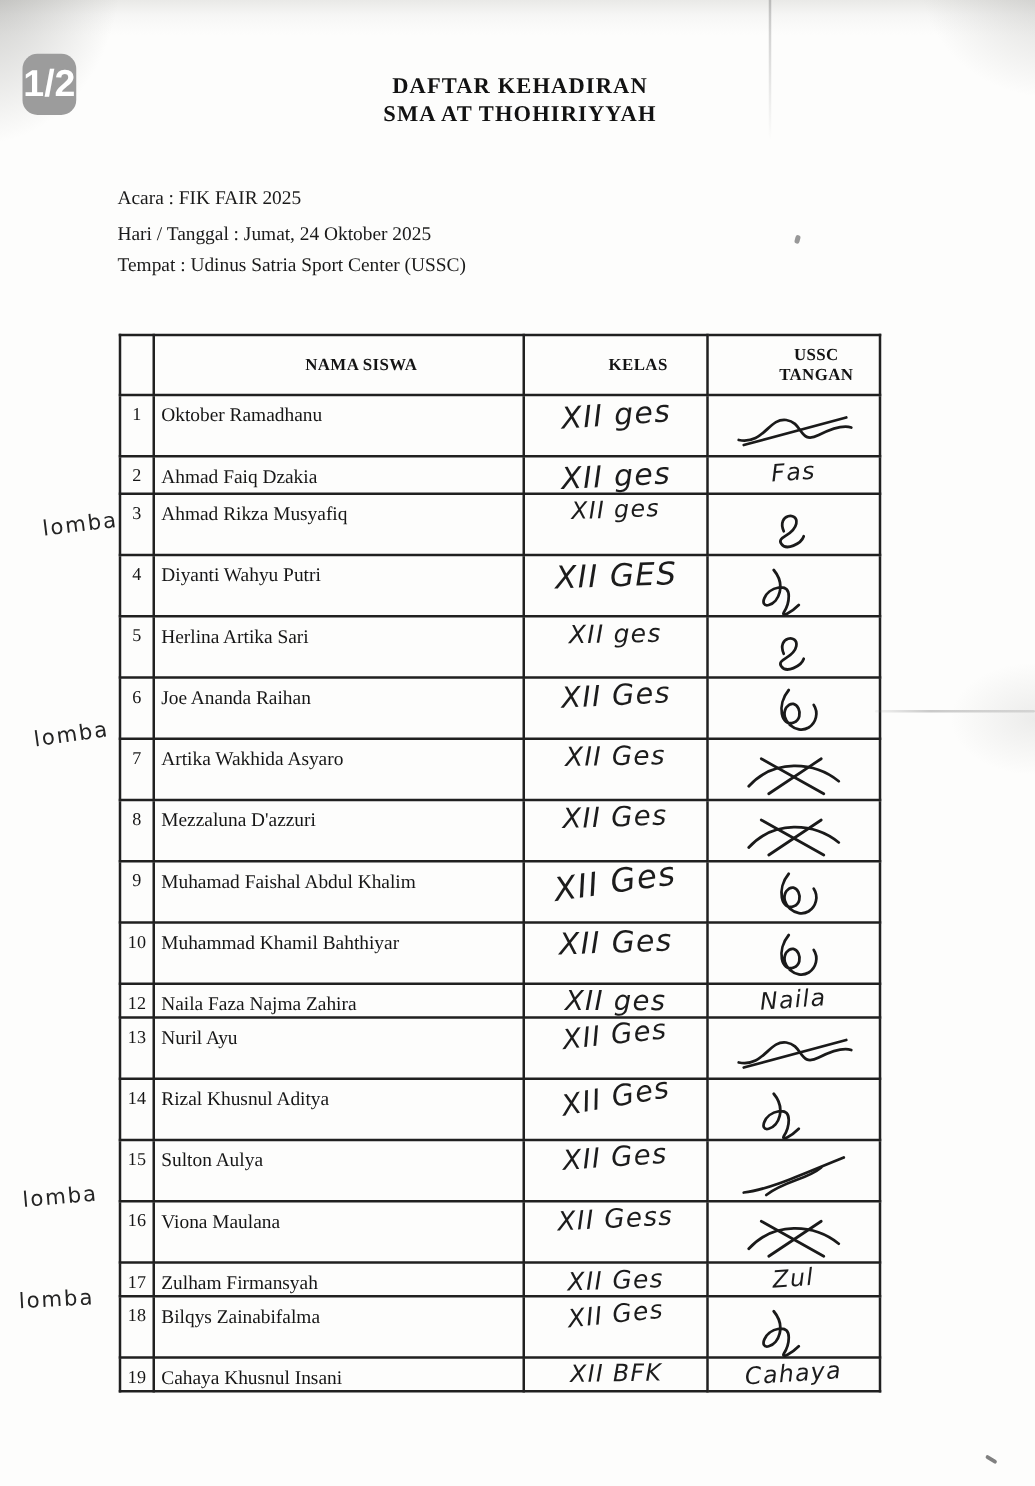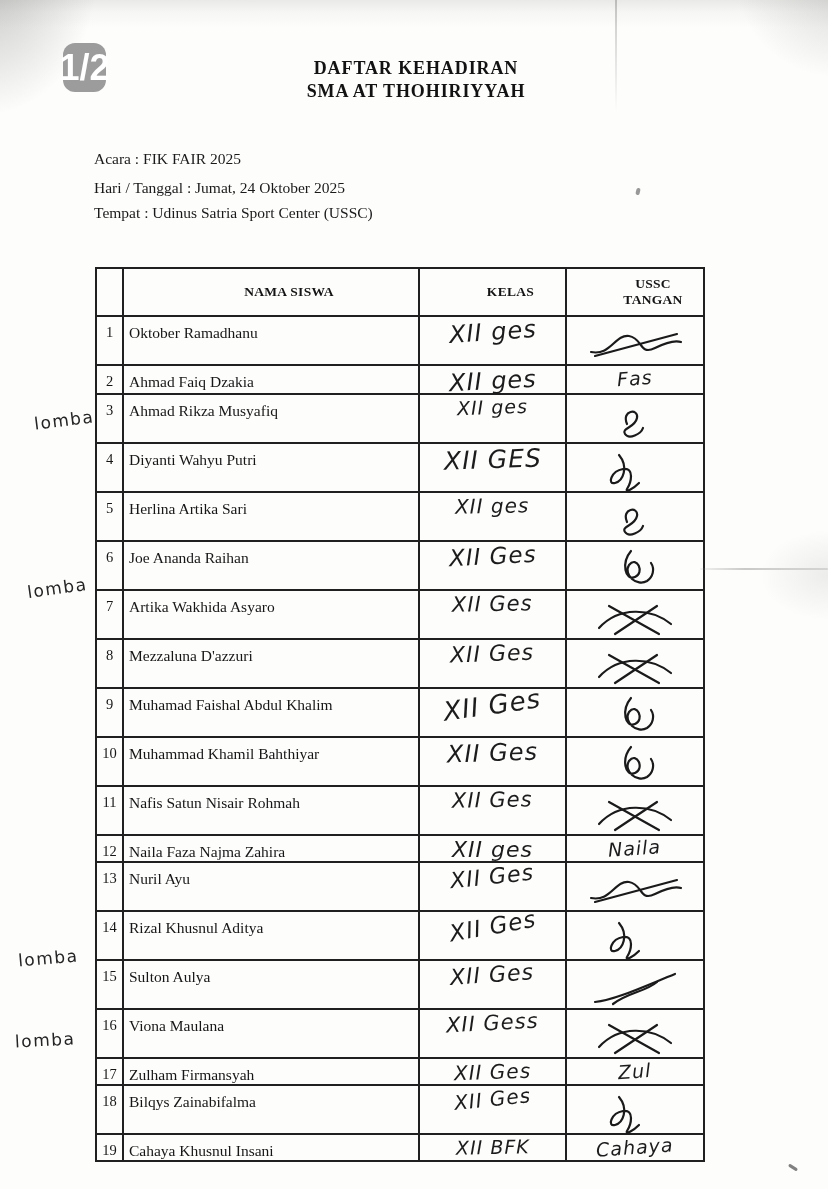--- a/index.html
+++ b/index.html
@@ -8,21 +8,21 @@
     color:#161616;font-family:"Liberation Serif",serif;
     background:
       radial-gradient(160px 200px at -15px -25px, rgba(148,148,145,.55), rgba(148,148,145,0) 70%),
       radial-gradient(150px 130px at 845px -15px, rgba(172,172,169,.45), rgba(172,172,169,0) 72%),
       radial-gradient(90px 60px at 828px 575px, rgba(160,160,158,.18), rgba(160,160,158,0) 75%),
       linear-gradient(180deg, #e9e9e7 0px, #f6f6f5 12px, #fdfdfc 28px, #fdfdfc 100%);
   }
   .badge{
     position:absolute;left:18px;top:43px;width:43px;height:49px;border-radius:12px;
     background:#9c9c9c;color:#ffffff;font-family:"Liberation Sans",sans-serif;
-    font-size:36px;font-weight:600;display:flex;align-items:center;justify-content:center;margin-left:45px;
+    font-size:30px;font-weight:600;display:flex;align-items:center;justify-content:center;
   }
   .title{
     position:absolute;top:57px;left:0;width:832px;text-align:center;
     font-weight:bold;font-size:18px;letter-spacing:.9px;line-height:23px;color:#121212;
   }
   .meta{position:absolute;left:94px;font-size:15.5px;white-space:nowrap;color:#1a1a1a;}
   .meta1{top:150px}.meta2{top:179px}.meta3{top:204px}
   table.att{
     position:absolute;left:95px;top:267px;width:608px;height:833px;
     border-collapse:collapse;table-layout:fixed;
@@ -182,32 +182,20 @@
           <td class="c-no">10</td>
           <td class="c-name">Muhammad Khamil Bahthiyar</td>
           <td class="c-kelas"><span class="hand" style="font-size: 24px; transform: rotate(-2deg);">XII Ges</span></td>
           <td class="c-sig">
             <svg class="sig-svg" width="100" height="42" viewBox="0 0 100 42">
               <path d="M46,4 C36,16 40,34 50,30 C60,26 52,8 44,18 C38,28 52,40 62,34 C68,30 70,22 66,16"></path>
             </svg>
           </td>
         </tr>
         <tr>
-          <td class="c-no">11</td>
-          <td class="c-name">Nafis Satun Nisair Rohmah</td>
-          <td class="c-kelas"><span class="hand" style="font-size: 21px; transform: rotate(-1deg);">XII Ges</span></td>
-          <td class="c-sig">
-            <svg class="sig-svg" width="100" height="42" viewBox="0 0 100 42">
-              <path d="M14,32 C34,10 66,12 86,28"></path>
-              <path d="M24,10 L74,38"></path>
-              <path d="M72,10 L30,38"></path>
-            </svg>
-          </td>
-        </tr>
-        <tr>
           <td class="c-no">12</td>
           <td class="c-name">Naila Faza Najma Zahira</td>
           <td class="c-kelas"><span class="hand" style="font-size: 22px; transform: rotate(0deg);">XII ges</span></td>
           <td class="c-sig"><span class="hand" style="font-size: 19px; transform: rotate(-4deg);">Naila</span></td>
         </tr>
         <tr>
           <td class="c-no">13</td>
           <td class="c-name">Nuril Ayu</td>
           <td class="c-kelas"><span class="hand" style="font-size: 22px; transform: rotate(-6deg);">XII Ges</span></td>
           <td class="c-sig">

